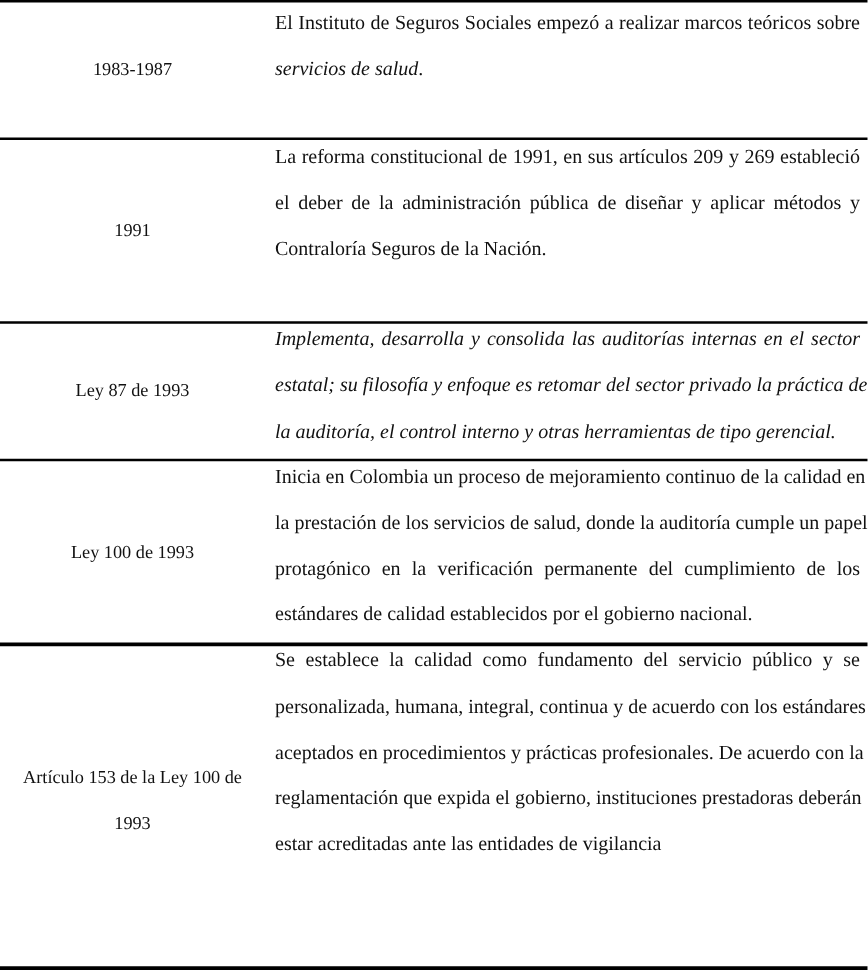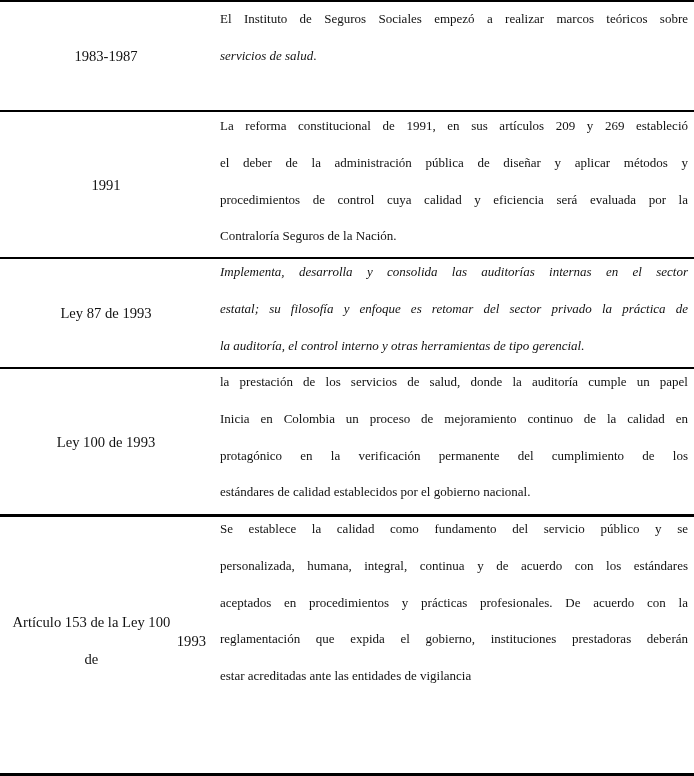--- a/index.html
+++ b/index.html
@@ -47,21 +47,21 @@
       font-size: 14.6px;
       line-height: 37px;
       padding: 11px 6px;
       box-sizing: border-box;
     }
     .cell-right {
       position: absolute;
       left: 220px;
       width: 468px;
       top: 0;
-      font-size: 13px;
+      font-size: 16px;
       line-height: 36.8px;
       text-align: justify;
       text-align-last: left;
     }
     .cell-right .ln {
       display: block;
       white-space: nowrap;
       text-align: justify;
       text-align-last: justify;
     }
@@ -85,50 +85,49 @@
     </div>
   </div>
 
   <div class="row" style="top:110px; height:148px;">
     <div class="cell-left">
       <span>1991</span>
     </div>
     <div class="cell-right" style="top:-4px;">
       <span class="ln">La reforma constitucional de 1991, en sus artículos 209 y 269 estableció</span>
       <span class="ln">el deber de la administración pública de diseñar y aplicar métodos y</span>
-      <span class="ln">procedimientos de control cuya calidad y eficiencia será evaluada por la</span>
       <span class="ln end">Contraloría Seguros de la Nación.</span>
     </div>
   </div>
 
   <div class="row" style="top:257px; height:111px;">
     <div class="cell-left">
       <span>Ley 87 de 1993</span>
     </div>
     <div class="cell-right" style="top:-5px;font-style:italic;">
       <span class="ln">Implementa, desarrolla y consolida las auditorías internas en el sector</span>
       <span class="ln">estatal; su filosofía y enfoque es retomar del sector privado la práctica de</span>
       <span class="ln end">la auditoría, el control interno y otras herramientas de tipo gerencial.</span>
     </div>
   </div>
 
   <div class="row" style="top:367px; height:148px;">
     <div class="cell-left">
       <span>Ley 100 de 1993</span>
     </div>
     <div class="cell-right" style="top:-5px;">
+      <span class="ln">Inicia en Colombia un proceso de mejoramiento continuo de la calidad en</span>
       <span class="ln">la prestación de los servicios de salud, donde la auditoría cumple un papel</span>
-      <span class="ln">Inicia en Colombia un proceso de mejoramiento continuo de la calidad en</span>
       <span class="ln">protagónico en la verificación permanente del cumplimiento de los</span>
       <span class="ln end">estándares de calidad establecidos por el gobierno nacional.</span>
     </div>
   </div>
 
   <div class="row thick-top last" style="top:514px; height:262px;">
-    <div class="cell-left" style="flex-direction:row; top:-8px;">
+    <div class="cell-left" style="flex-direction:column; top:-8px;">
       <span style="display:block;">Artículo 153 de la Ley 100 de</span>
       <span style="display:block;">1993</span>
     </div>
     <div class="cell-right" style="top:-6px;font-family:Liberation Serif, serif;">
       <span class="ln">Se establece la calidad como fundamento del servicio público y se</span>
       <span class="ln">personalizada, humana, integral, continua y de acuerdo con los estándares</span>
       <span class="ln">aceptados en procedimientos y prácticas profesionales. De acuerdo con la</span>
       <span class="ln">reglamentación que expida el gobierno, instituciones prestadoras deberán</span>
       <span class="ln end">estar acreditadas ante las entidades de vigilancia</span>
     </div>

